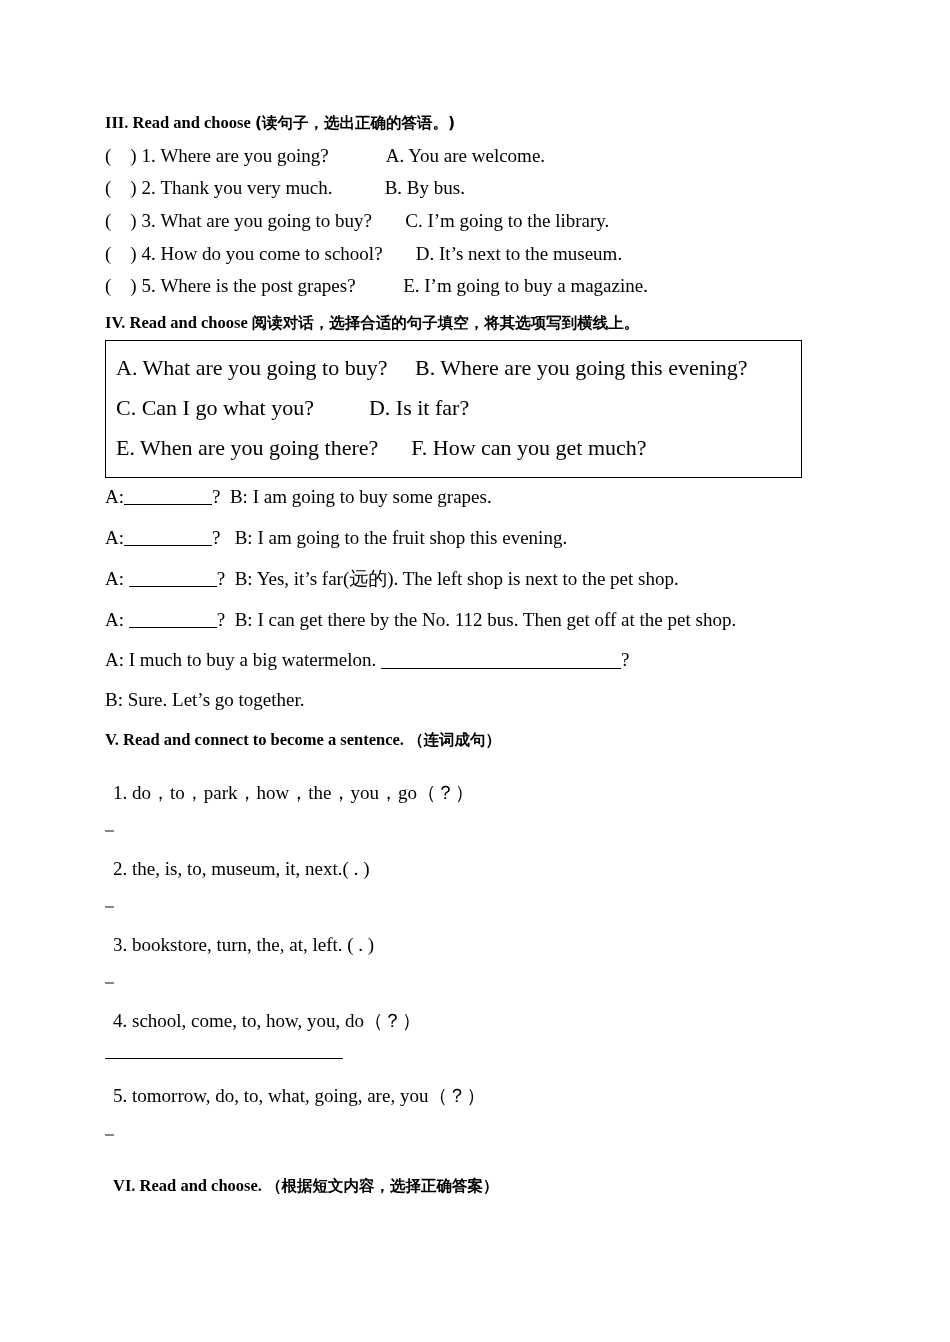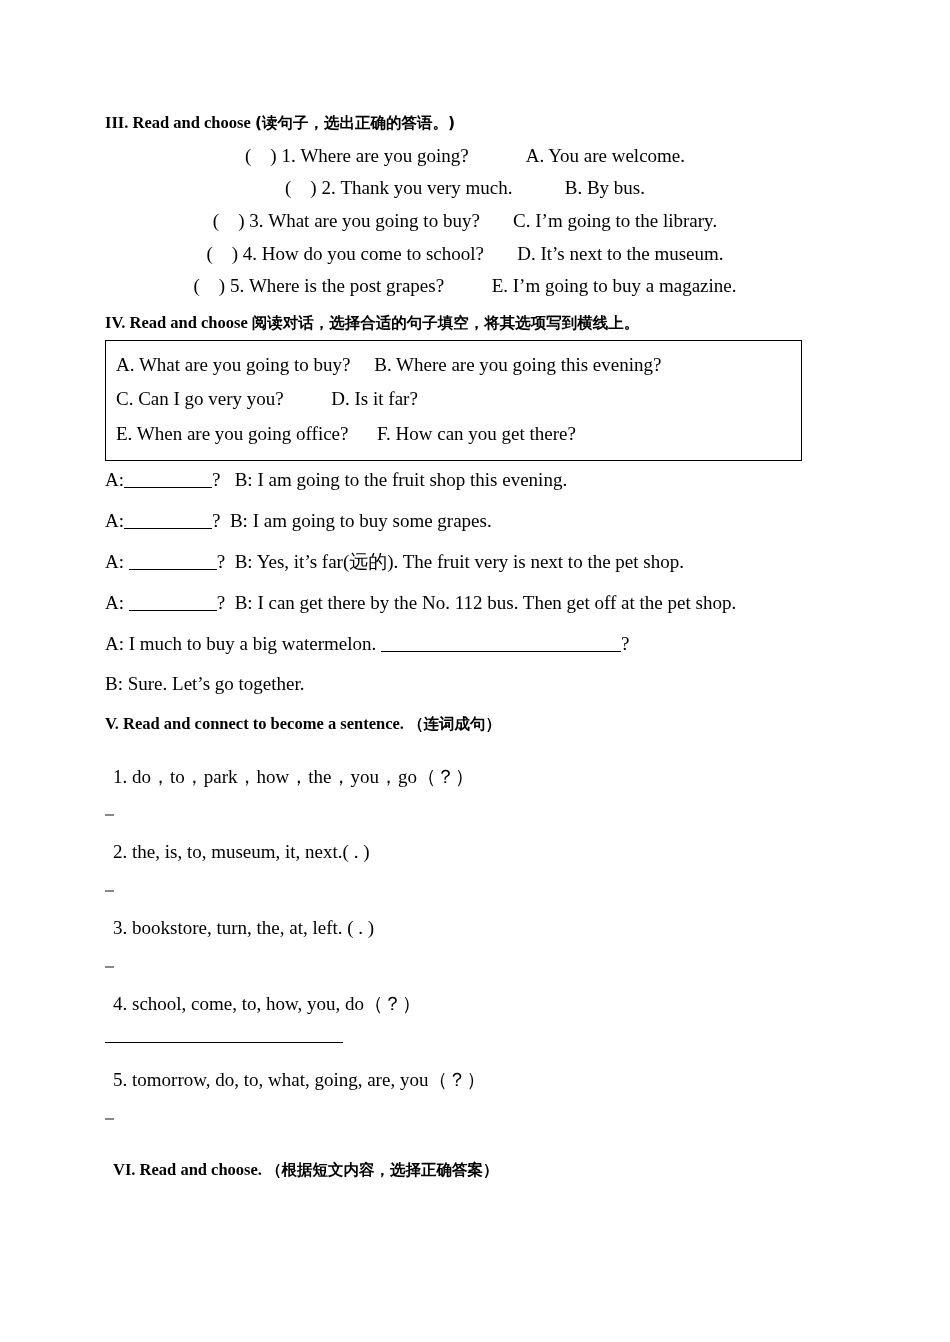--- a/index.html
+++ b/index.html
@@ -43,36 +43,35 @@
     font-size: 15.5px;
   }
   .sec-head .en { font-family: "Liberation Serif", serif; }
 
   
   .match-list { margin: 0 0 10px 0; }
   .match-row {
     font-size: 19px;
     line-height: 1.72;
     white-space: pre;
-    text-align: center;
   }
   .match-row .paren { letter-spacing: 0; }
   .match-row .q { display: inline-block; }
   .match-row .ans { display: inline-block; }
 
   
   .opt-box {
     border: 1.2px solid #000;
     box-sizing: border-box;
     width: 697px;
     padding: 7px 10px 9px 10px;
     margin: 0 0 8px 0;
   }
   .opt-line {
-    font-size: 19px;
+    font-size: 22px;
     line-height: 1.82;
     white-space: pre;
   }
 
   
   .dlg {
     font-size: 19px;
     line-height: 1.1;
     margin: 0 0 19px 0;
     white-space: pre;
@@ -139,28 +138,28 @@
       <div class="match-row"><span class="paren">(    ) </span><span>4. </span><span class="q">How do you come to school?</span><span>       </span><span class="ans">D. It’s next to the museum.</span></div>
       <div class="match-row"><span class="paren">(    ) </span><span>5. </span><span class="q">Where is the post grapes?</span><span>          </span><span class="ans">E. I’m going to buy a magazine.</span></div>
     </div>
 
     <div class="sec-head">
       <span class="en">IV. Read and choose </span><span class="cn">阅读对话，选择合适的句子填空，将其选项写到横线上。</span>
     </div>
 
     <div class="opt-box">
       <div class="opt-line">A. What are you going to buy?     B. Where are you going this evening?</div>
-      <div class="opt-line">C. Can I go very you?          D. Is it far?</div>
-      <div class="opt-line">E. When are you going office?      F. How can you get there?</div>
+      <div class="opt-line">C. Can I go what you?          D. Is it far?</div>
+      <div class="opt-line">E. When are you going there?      F. How can you get much?</div>
     </div>
 
     <div>
+      <div class="dlg"><span>A:</span><span class="ul-s"></span><span>?  B: I am going to buy some grapes.</span></div>
       <div class="dlg"><span>A:</span><span class="ul-s"></span><span>?   B: I am going to the fruit shop this evening.</span></div>
-      <div class="dlg"><span>A:</span><span class="ul-s"></span><span>?  B: I am going to buy some grapes.</span></div>
-      <div class="dlg"><span>A: </span><span class="ul-s"></span><span>?  B: Yes, it’s far(远的). The fruit very is next to the pet shop.</span></div>
+      <div class="dlg"><span>A: </span><span class="ul-s"></span><span>?  B: Yes, it’s far(远的). The left shop is next to the pet shop.</span></div>
       <div class="dlg"><span>A: </span><span class="ul-s"></span><span>?  B: I can get there by the No. 112 bus. Then get off at the pet shop.</span></div>
       <div class="dlg"><span>A: I much to buy a big watermelon. </span><span class="ul-long"></span><span>?</span></div>
       <div class="dlg"><span>B: Sure. Let’s go together.</span></div>
     </div>
 
     <div class="sec-head" style="margin-bottom:10px;">
       <span class="en">V. Read and connect to become a sentence.  </span><span class="cn">（连词成句）</span>
     </div>
 
     <div>

